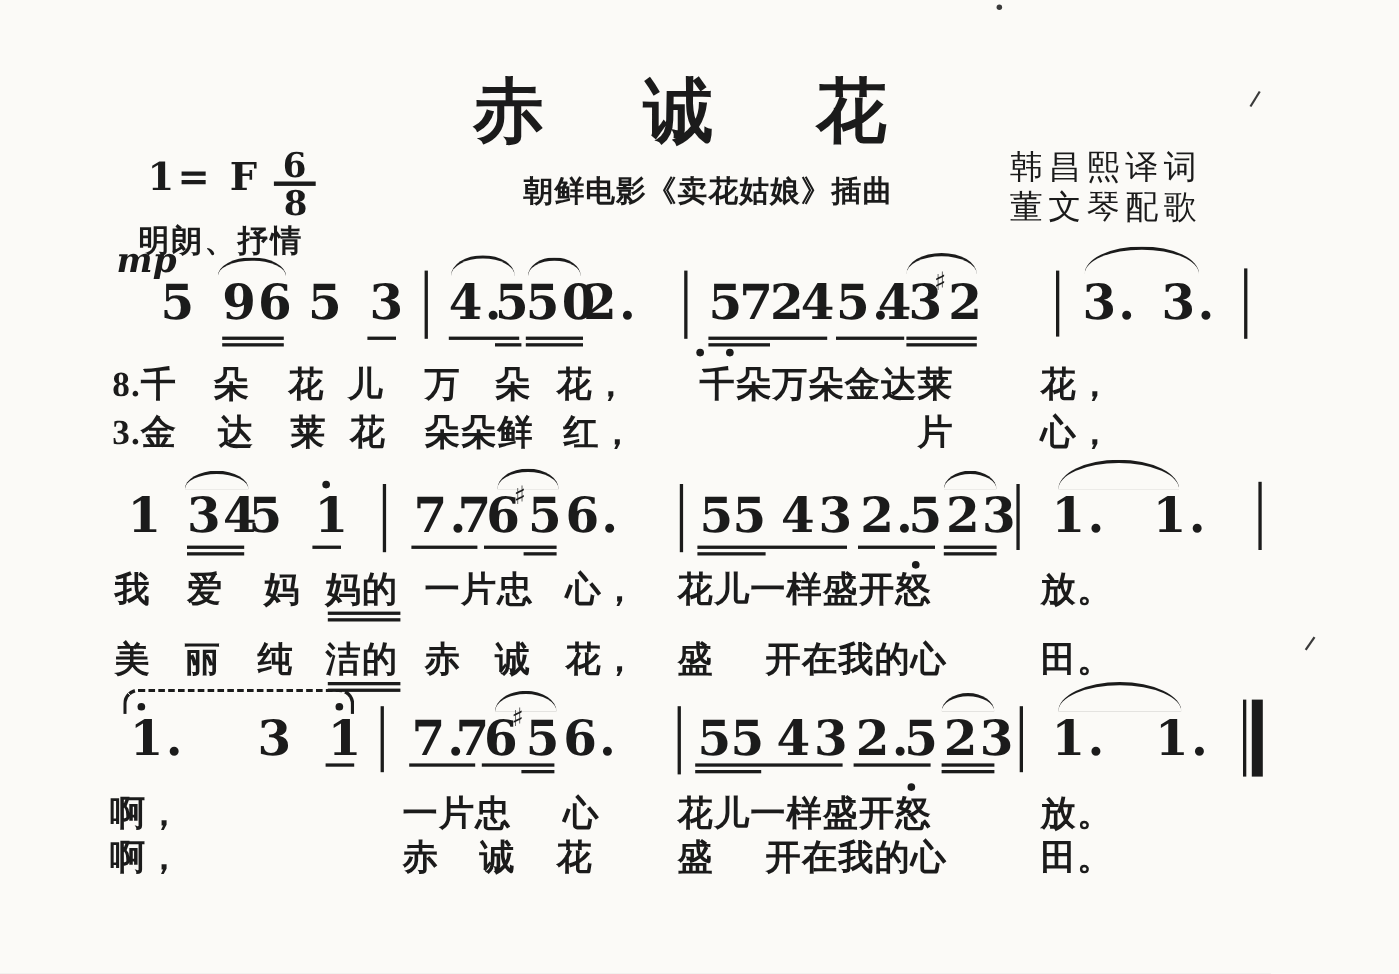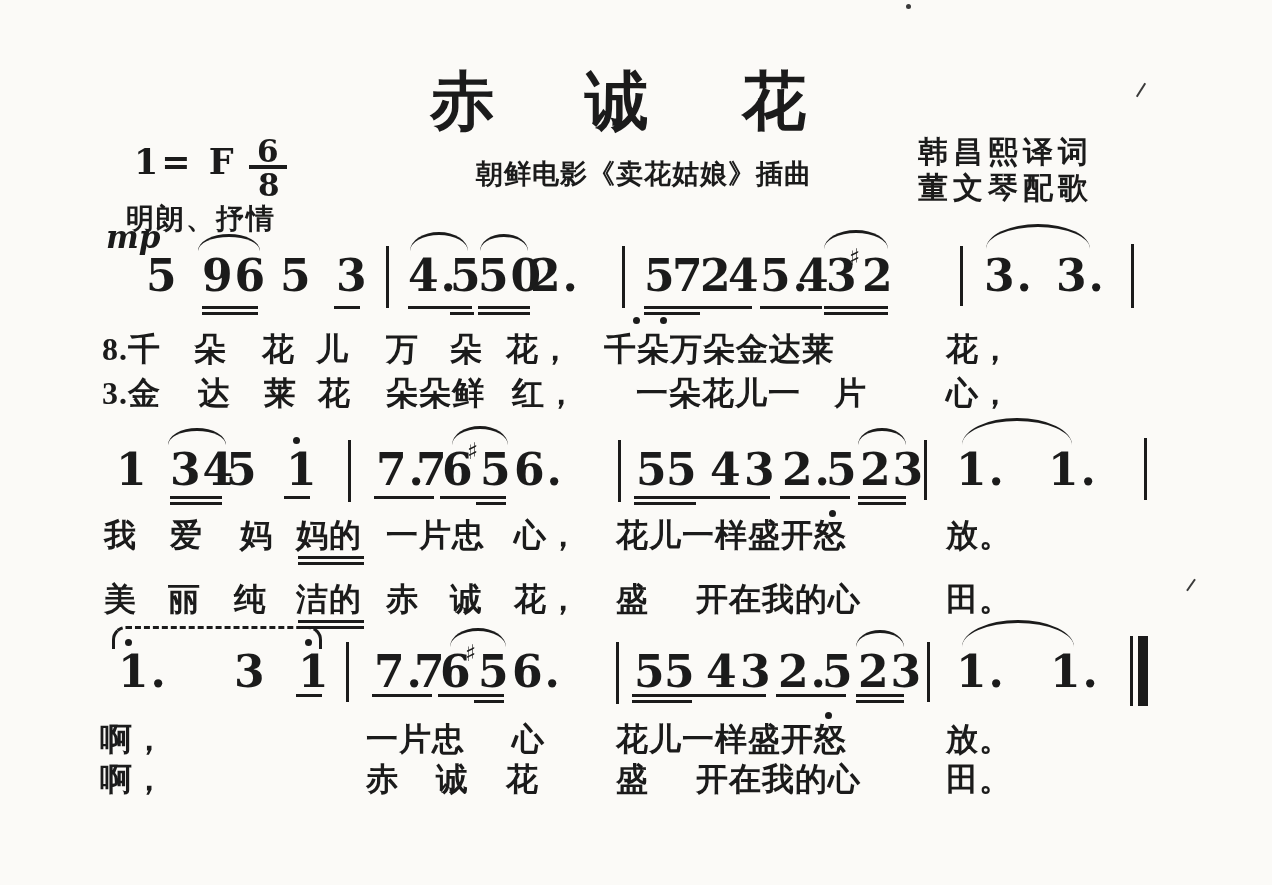--- a/index.html
+++ b/index.html
@@ -1,21 +1,21 @@
 <!DOCTYPE html>
 <html><head>
 <meta charset="utf-8">
 <style>
   html,body{margin:0;padding:0;}
   body{background:#d8d8d4;font-family:"Liberation Serif","DejaVu Serif",serif;}
   .page{position:relative;width:1272px;height:885px;background:#fbfaf7;overflow:hidden;color:#1b1b1b;}
   
   .title-ch{position:absolute;top:70px;font-size:64px;font-weight:700;line-height:1;}
   .subtitle{position:absolute;left:476px;top:156px;font-size:27px;font-weight:700;letter-spacing:1px;white-space:nowrap;}
-  .credit{position:absolute;left:918px;font-size:30px;font-weight:700;letter-spacing:5px;white-space:nowrap;}
+  .credit{position:absolute;left:918px;font-size:30px;font-weight:400;letter-spacing:5px;white-space:nowrap;}
   .keysig{position:absolute;left:134px;top:144px;font-family:"DejaVu Serif",serif;font-size:35px;font-weight:700;letter-spacing:3px;line-height:1;}
   .meter-num{position:absolute;left:257px;top:136px;font-family:"DejaVu Serif",serif;font-size:31px;font-weight:700;line-height:1;}
   .meter-den{position:absolute;left:258px;top:170px;font-family:"DejaVu Serif",serif;font-size:31px;font-weight:700;line-height:1;}
   .meter-line{position:absolute;left:249px;top:165px;width:38px;height:4px;background:#1b1b1b;}
   .tempo{position:absolute;left:126px;top:200px;font-size:28px;font-weight:700;letter-spacing:2px;white-space:nowrap;}
   .dyn{position:absolute;left:106px;top:222px;font-family:"DejaVu Serif",serif;font-size:31px;font-weight:700;font-style:italic;line-height:1;}
   
   .nt{position:absolute;font-family:"DejaVu Serif",serif;font-weight:700;font-size:44px;line-height:1;letter-spacing:2px;white-space:nowrap;}
   .sharp{position:absolute;font-family:"DejaVu Sans",sans-serif;font-weight:700;font-size:23px;line-height:1;}
   .bar{position:absolute;width:3px;background:#1b1b1b;}
@@ -93,30 +93,29 @@
   <div class="dot" style="left:633px;top:317px"></div>
   <div class="dot" style="left:660px;top:317px"></div>
 
   <span class="cjk" style="left:102px;top:332px">8.千</span>
   <span class="cjk" style="left:194px;top:332px">朵</span>
   <span class="cjk" style="left:262px;top:332px">花</span>
   <span class="cjk" style="left:316px;top:332px">儿</span>
   <span class="cjk" style="left:386px;top:332px">万</span>
   <span class="cjk" style="left:450px;top:332px">朵</span>
   <span class="cjk" style="left:506px;top:332px">花，</span>
-  <span class="cjk" style="left:604px;top:332px">千朵万朵金达莱</span>
+  <span class="cjk" style="left:636px;top:332px">千朵万朵金达莱</span>
   <span class="cjk" style="left:946px;top:332px">花，</span>
 
   <span class="cjk" style="left:102px;top:376px">3.金</span>
   <span class="cjk" style="left:198px;top:376px">达</span>
   <span class="cjk" style="left:264px;top:376px">莱</span>
   <span class="cjk" style="left:318px;top:376px">花</span>
   <span class="cjk" style="left:386px;top:376px">朵朵鲜</span>
   <span class="cjk" style="left:512px;top:376px">红，</span>
-  <span class="cjk" style="left:636px;top:376px">一朵花儿一</span>
   <span class="cjk" style="left:834px;top:376px">片</span>
   <span class="cjk" style="left:946px;top:376px">心，</span>
 
   <span class="nt" style="left:116px;top:448px">1</span>
   <span class="nt" style="left:170px;top:448px">34</span>
   <span class="nt" style="left:226px;top:448px">5</span>
   <span class="nt" style="left:286px;top:448px">1</span>
   <span class="nt" style="left:376px;top:448px">7.</span>
   <span class="nt" style="left:416px;top:448px">7</span>
   <span class="nt" style="left:442px;top:448px">6</span>

